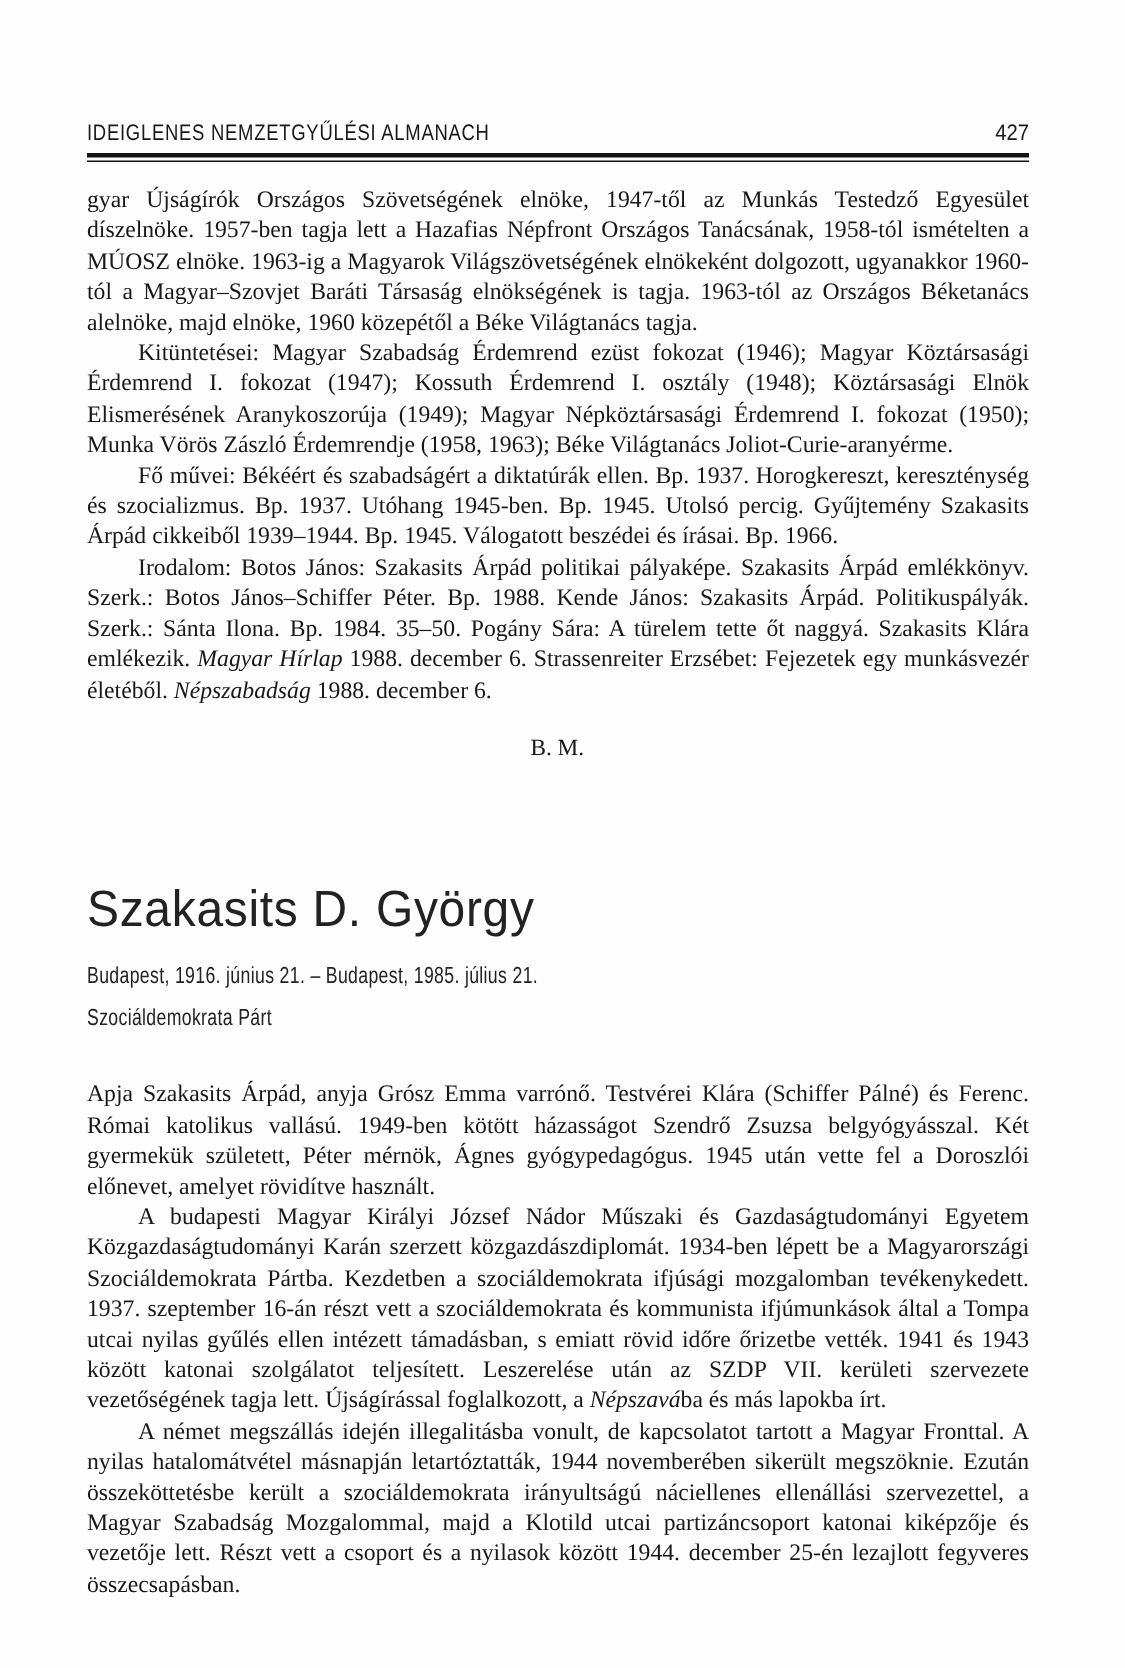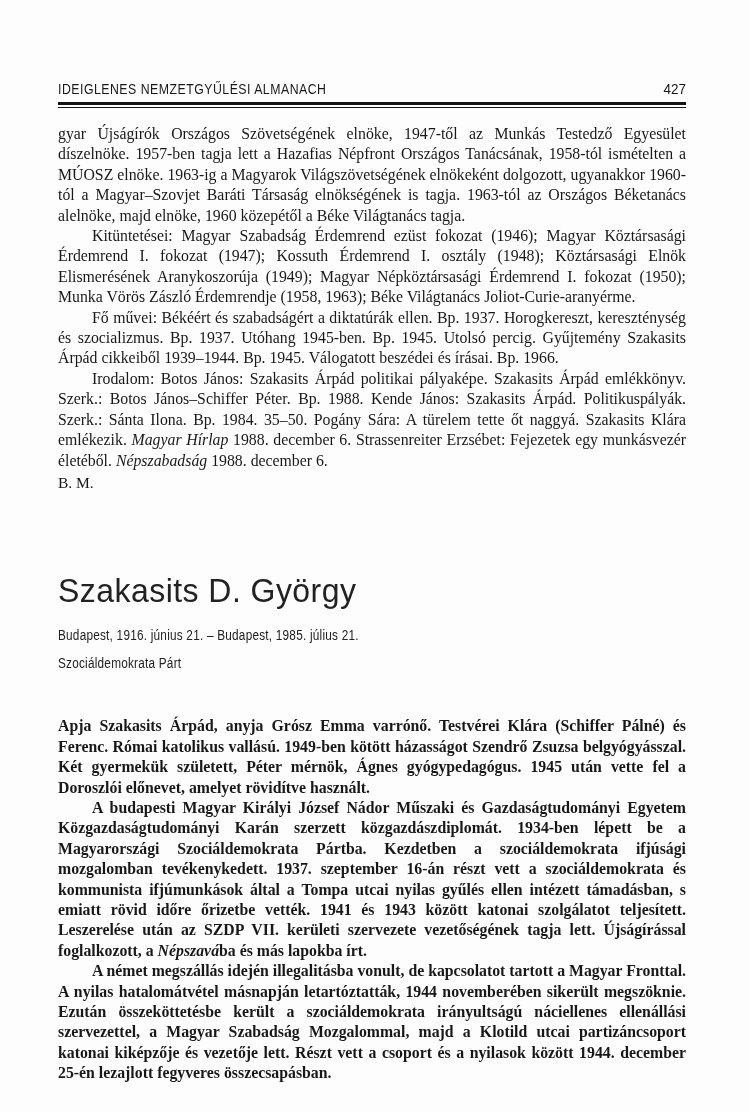--- a/index.html
+++ b/index.html
@@ -38,23 +38,23 @@
     line-height:20.4px;
     text-align:justify;
     color:var(--ink);
   }
   .section1 { margin-top:16px; }
   .body-text p { margin:0; }
   .body-text p.indent { text-indent:34px; }
   .body-text em { font-style:italic; }
 
   .signature {
-    text-align:left;
+    text-align:center;
     font-size:15.5px;
-    margin-top:2px;
+    margin-top:18px;
     padding-right:1px;
   }
 
   .entry-name {
     margin:78px 0 0 0;
     font-family:"Liberation Sans","DejaVu Sans",sans-serif;
     font-weight:300;
     font-size:34px;
     letter-spacing:0.5px;
     color:#222;
@@ -66,21 +66,21 @@
     font-weight:300;
     font-size:15.5px;
     color:#222;
     letter-spacing:0.3px;
     transform:scaleX(0.76); transform-origin:left center;
     white-space:nowrap;
   }
   .entry-dates { margin-top:16px; }
   .entry-party { margin-top:10px; }
 
-  .section2 { margin-top:44px;font-weight:bold; }
+  .section2 { margin-top:32px; }
 </style>
 </head>
 <body>
 
 <div class="page">
   <div class="content">
 
     <div class="header-row">
       <span class="header-title">IDEIGLENES NEMZETGYŰLÉSI ALMANACH</span>
       <span class="page-number">427</span>

